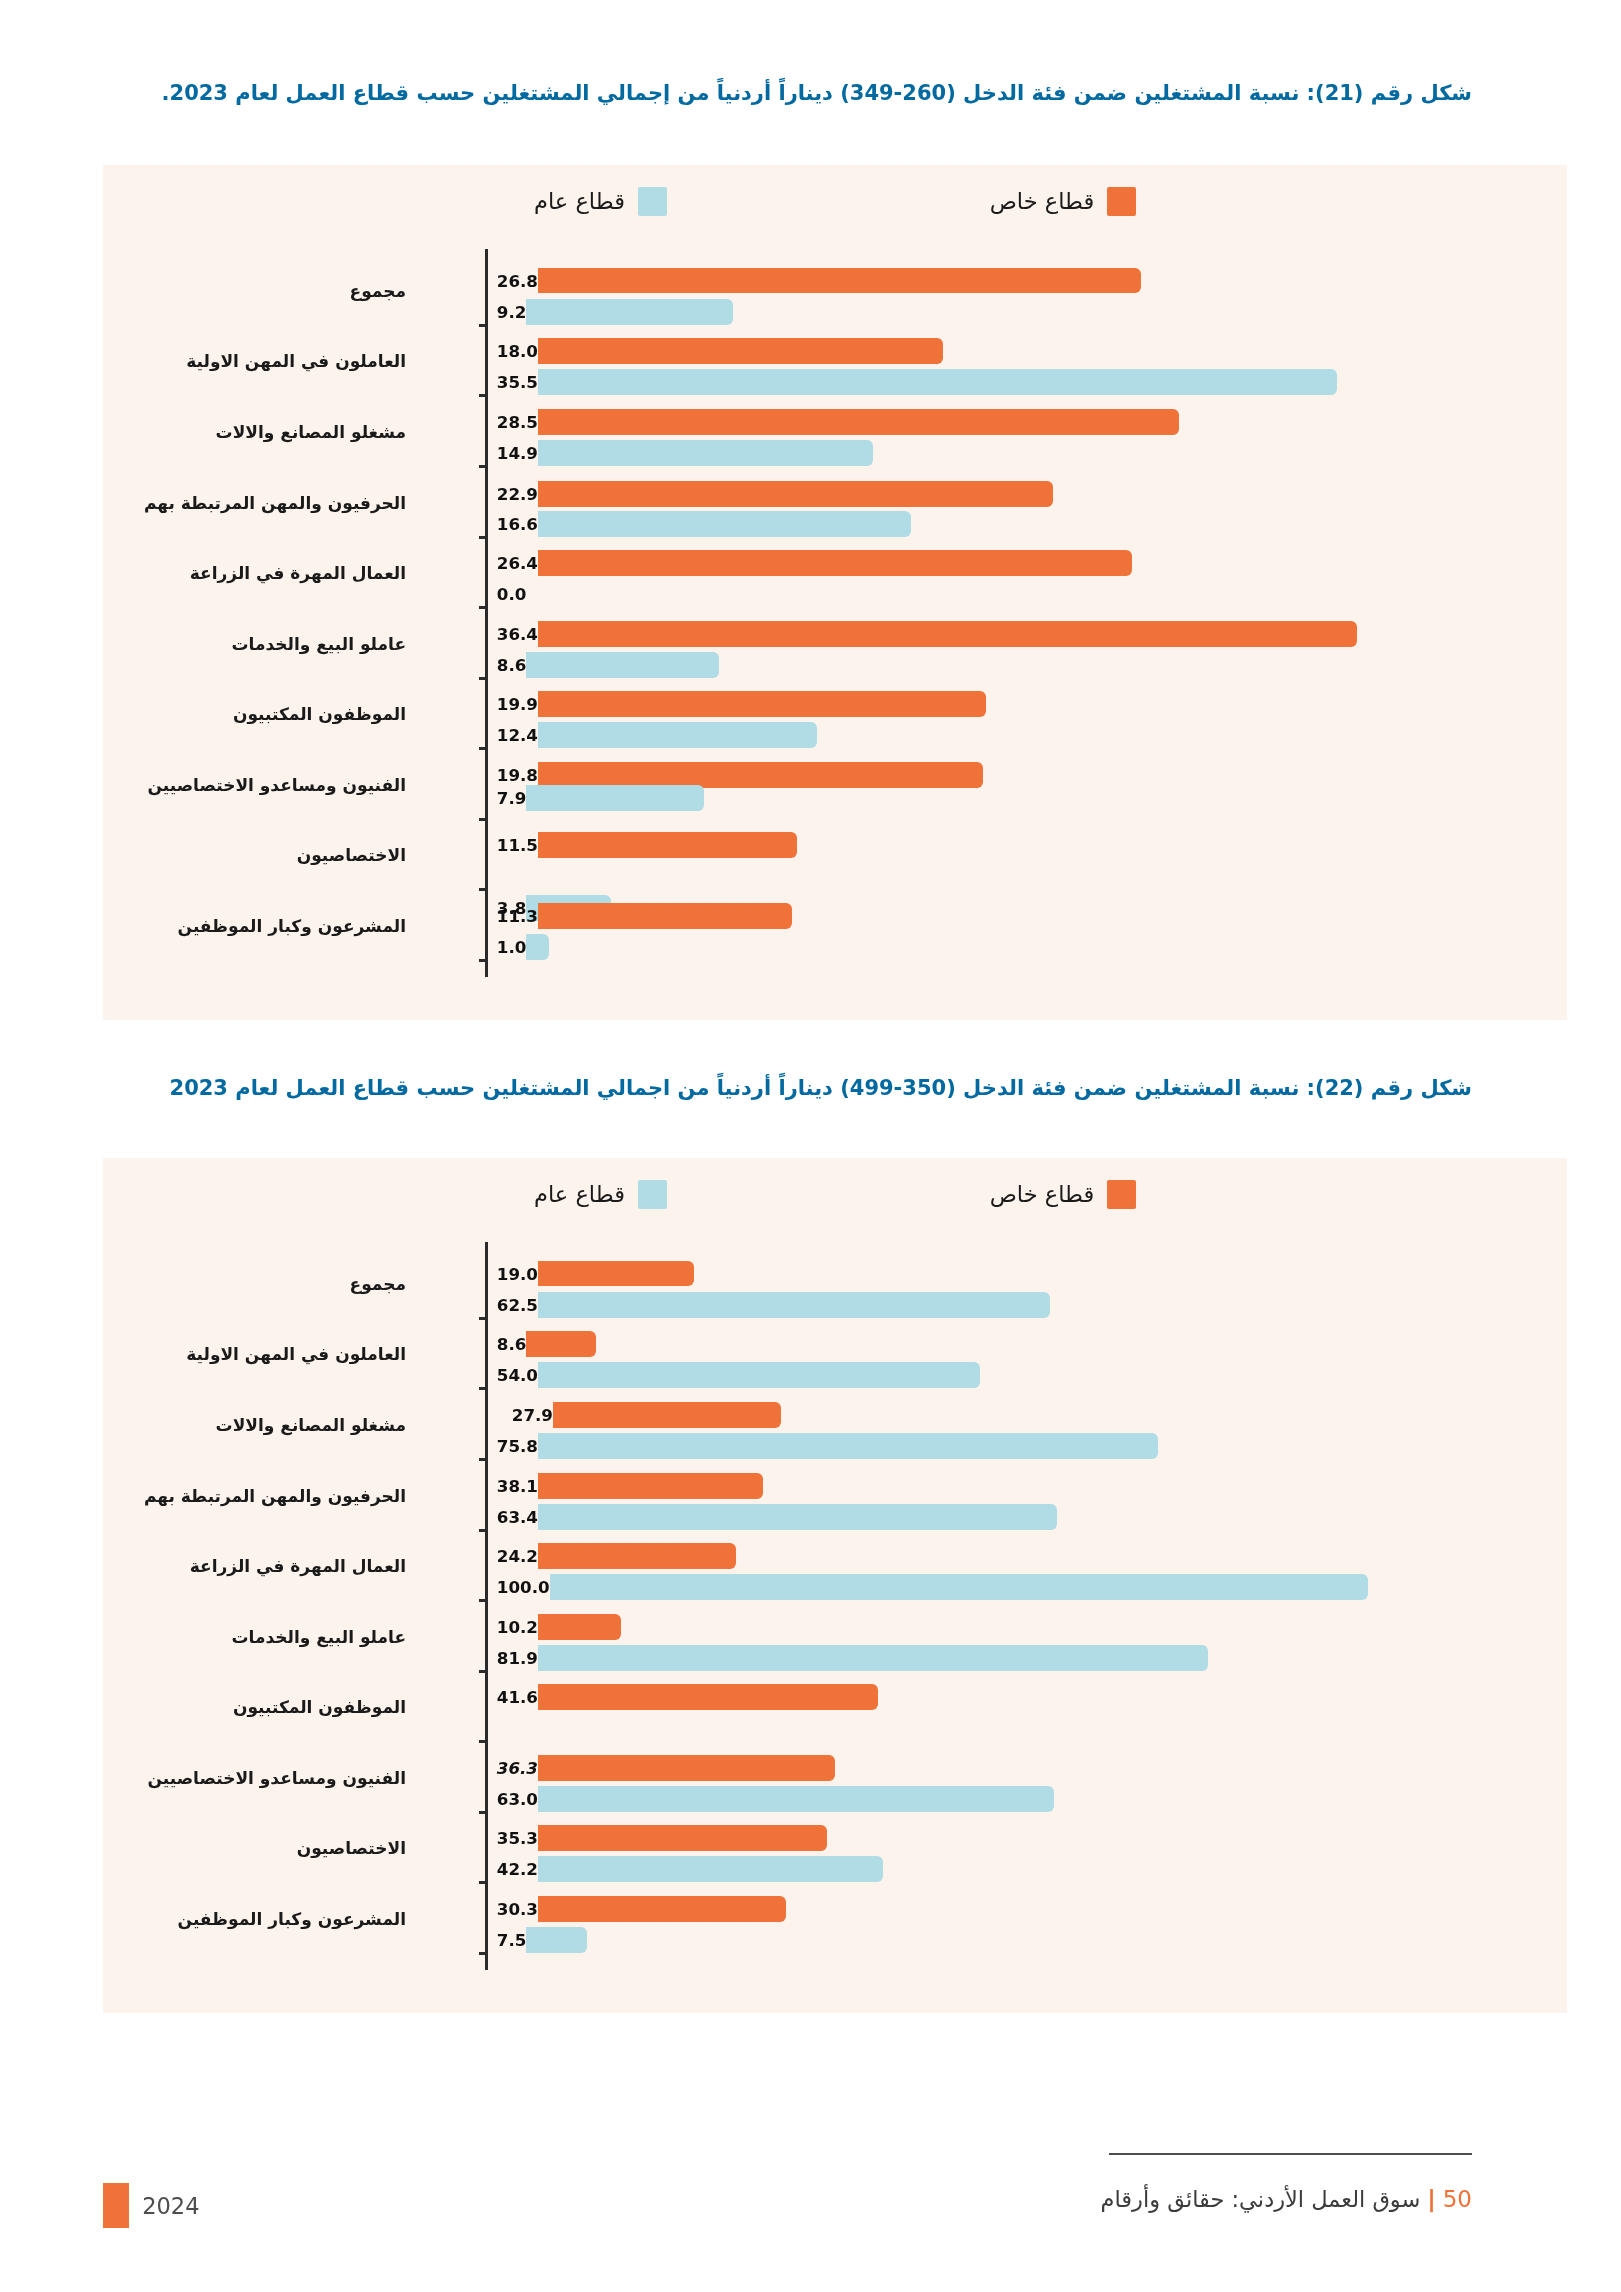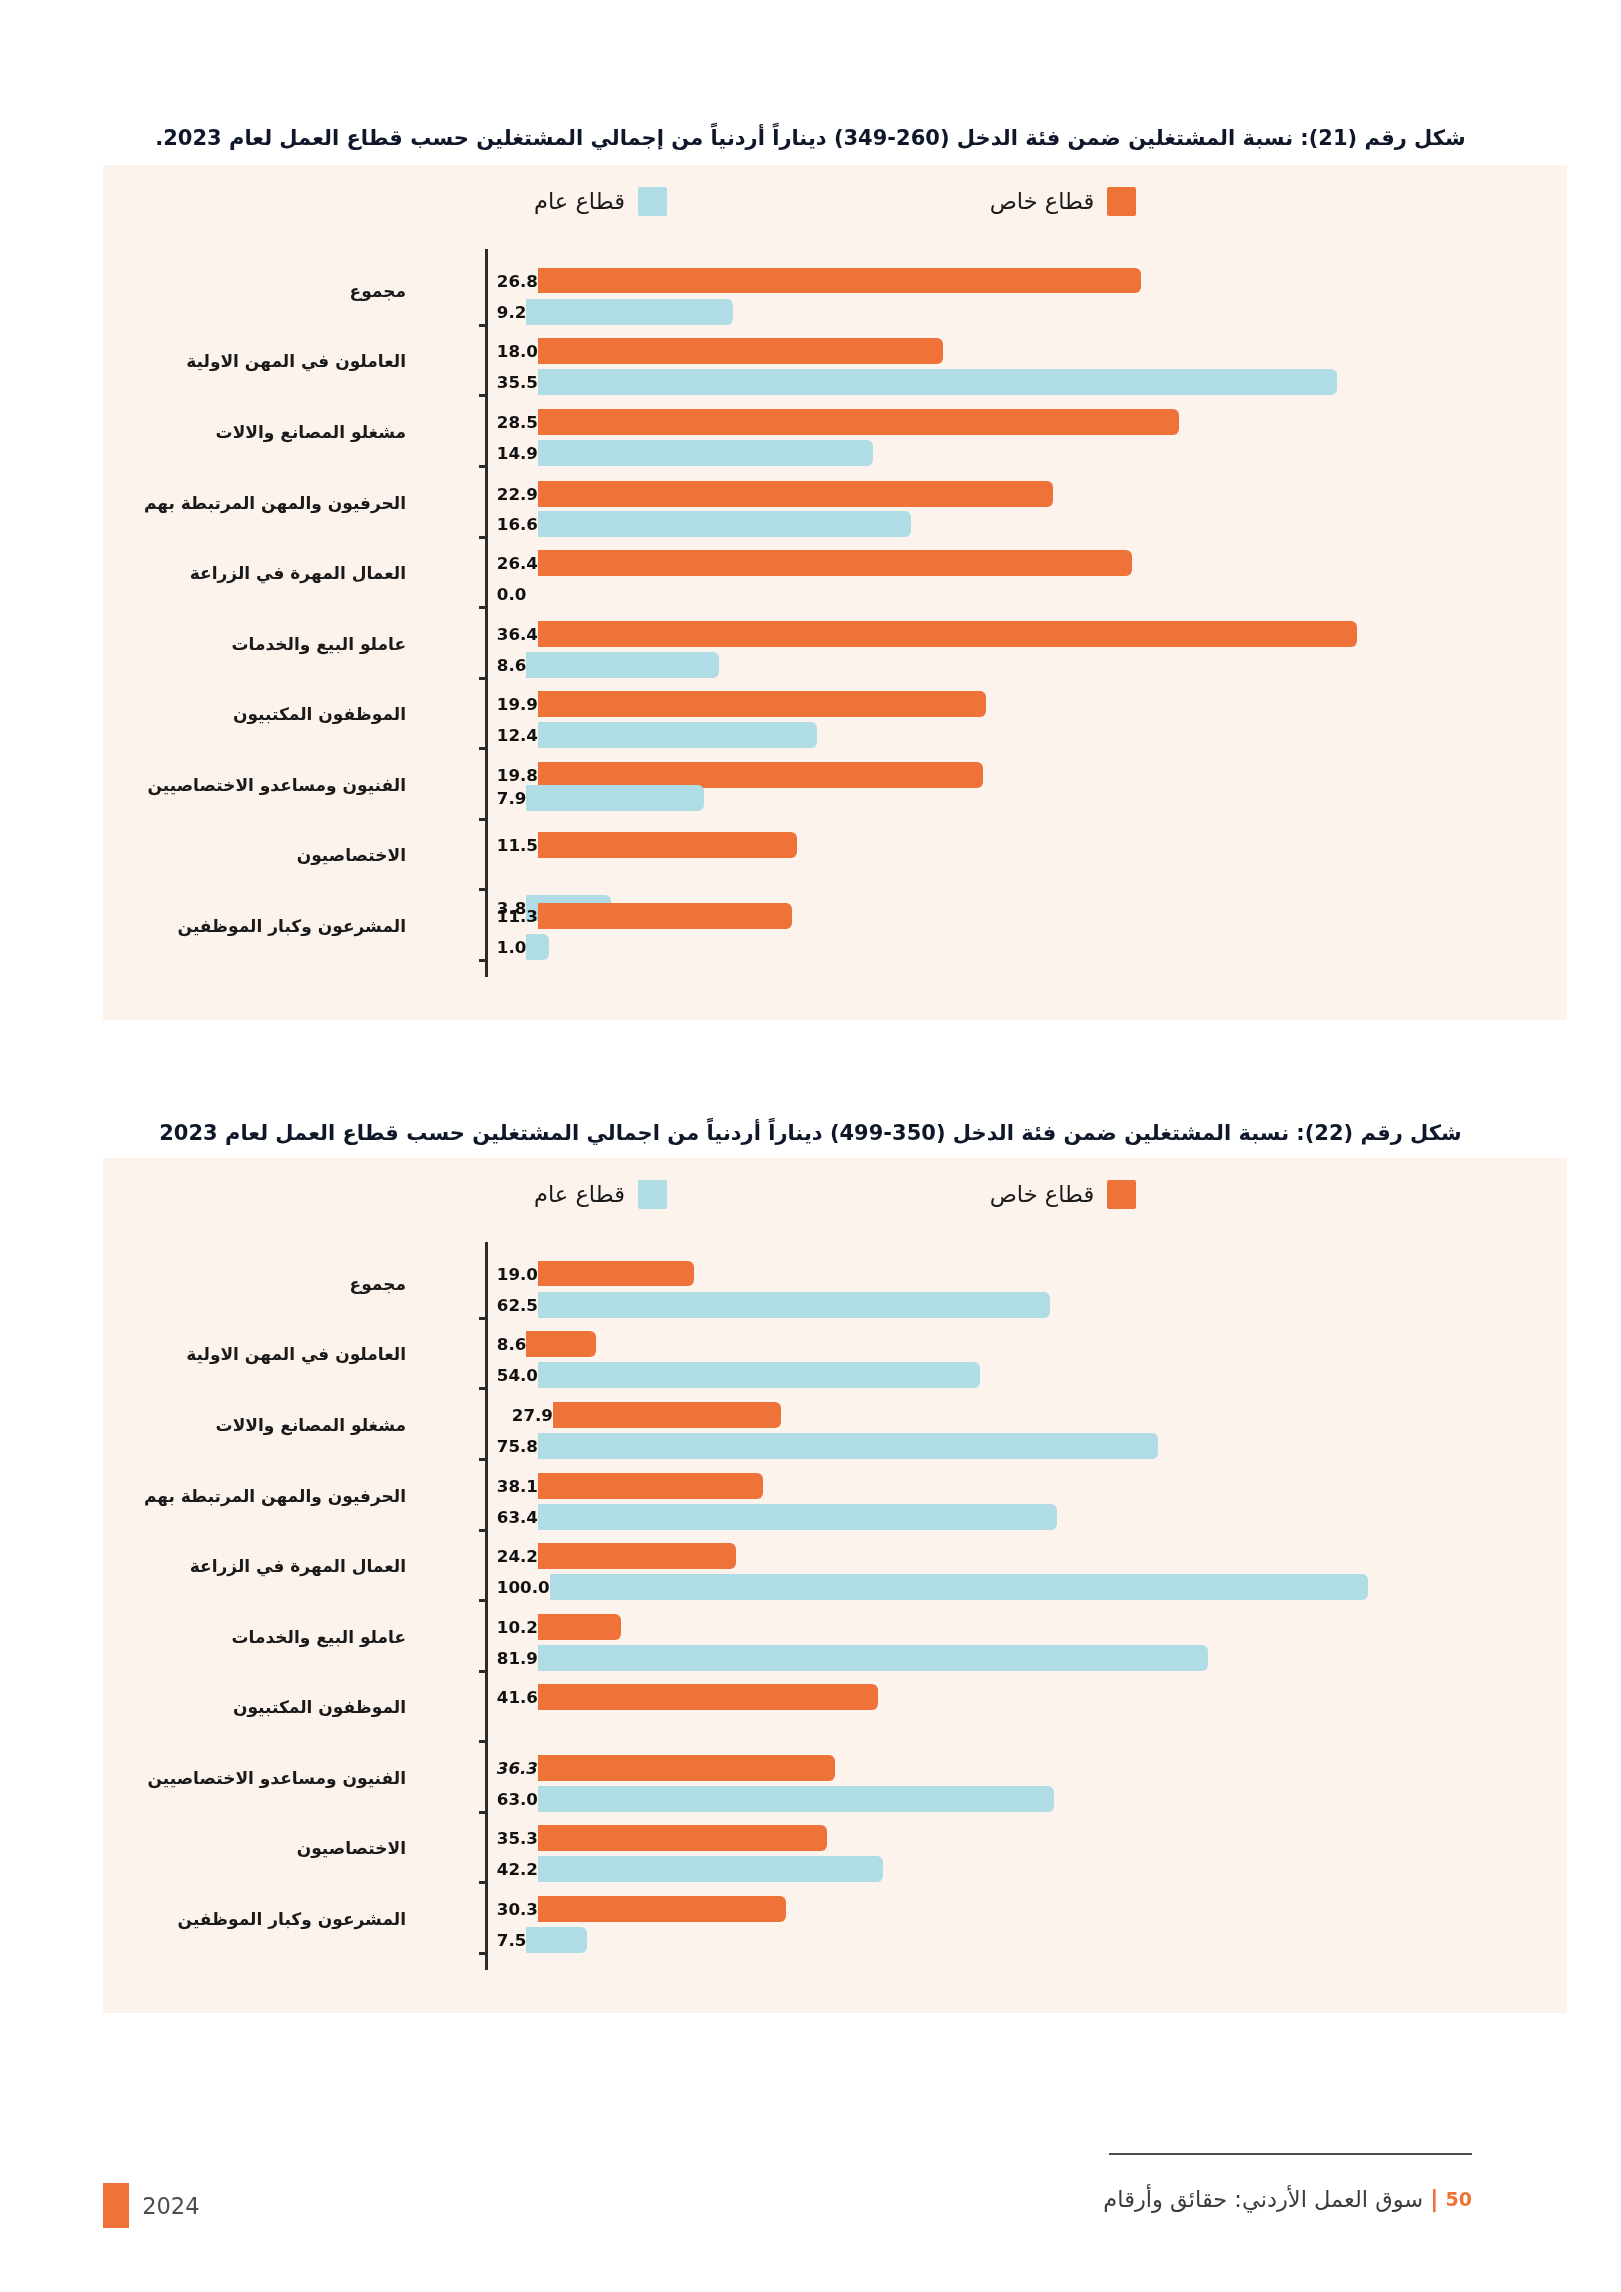--- a/index.html
+++ b/index.html
@@ -10,28 +10,27 @@
     position:relative;
     overflow:hidden;
   }
   .page{position:relative;width:1621px;height:2293px;}
 
   
   .fig-title{
     position:absolute;
     right:149px;
     left:149px;
-    text-align:center;
-    color:#0f172a;
+    text-align:right;
+    color:#0369a1;
     font-size:21px;
     font-weight:bold;
     direction:rtl;
     letter-spacing:0px;
     white-space:nowrap;
-    margin-top:45px;
   }
   #title1{top:81px;}
   #title2{top:1076px;}
 
   
   .panel{
     position:absolute;
     background:#fdf3ed;
   }
   #panel1{left:103px;top:165px;width:1464px;height:855px;}
@@ -146,22 +145,22 @@
     right:149px;
     top:78px;
     display:flex;
     flex-direction:row;
     align-items:center;
     direction:rtl;
     gap:6.9px;
   }
   .footer-page{
     color:#ef7239;
-    font-size:19px;
-    font-weight:bold;
+    font-size:23px;
+    font-weight:normal;
     direction:ltr;
   }
   .footer-bar{color:#ef7239;font-size:23.5px;font-weight:bold;}
   .footer-text{
     color:#3c3c3c;
     font-size:22.5px;
     direction:rtl;
     white-space:nowrap;
   }
   .footer-left{

